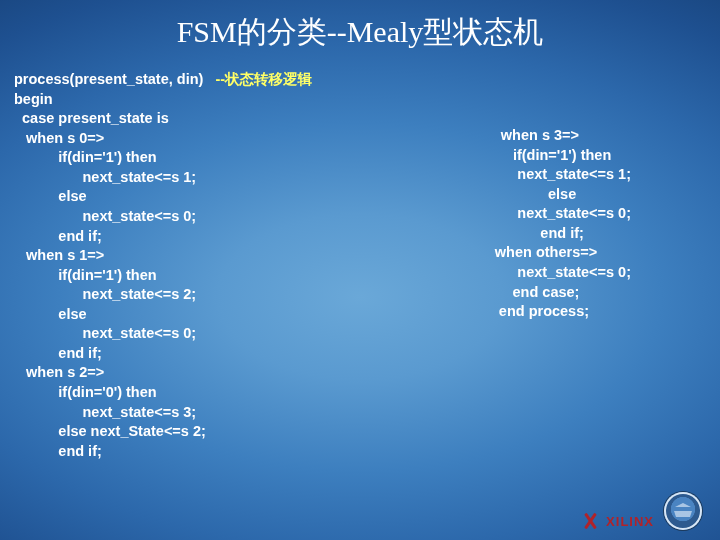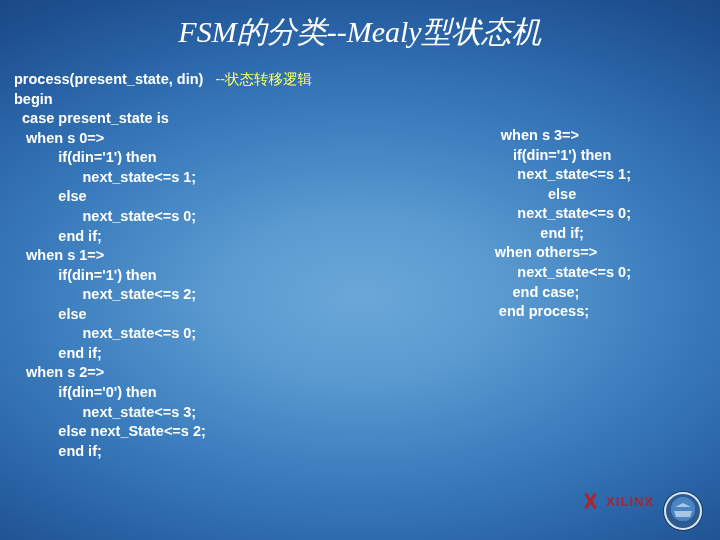--- a/index.html
+++ b/index.html
@@ -25,47 +25,46 @@
     box-sizing: border-box;
     color: #fff;
   }
   .title {
     text-align: center;
     font-family: "Times New Roman", SimSun, serif;
     font-size: 30px;
     color: #ffffff;
     padding-top: 12px;
     font-weight: normal;
-    font-style: italic;
   }
   .body {
     position: absolute;
     top: 70px;
     left: 14px;
     right: 14px;
     bottom: 14px;
     display: flex;
     flex-direction: row;
   }
   .col {
     font-size: 14.5px;
     line-height: 1.35;
     font-weight: bold;
     color: #ffffff;
     white-space: pre;
   }
   .col.left { flex: 1 1 52%; }
   .col.right { flex: 1 1 48%; padding-top: 56px; text-align: center; }
-  .comment { color: #ffff66; font-weight: normal; }
+  .comment { color: #ffff66; font-weight: bold; }
   .logo-box {
     position: absolute;
     right: 18px;
     bottom: 10px;
     display: flex;
-    align-items: flex-start;
+    align-items: flex-end;
     gap: 10px;
   }
   .xilinx-word {
     font-family: Arial, sans-serif;
     font-weight: 900;
     letter-spacing: 1px;
     font-size: 13px;
     color: #b0232a;
   }
   .xilinx-x {

